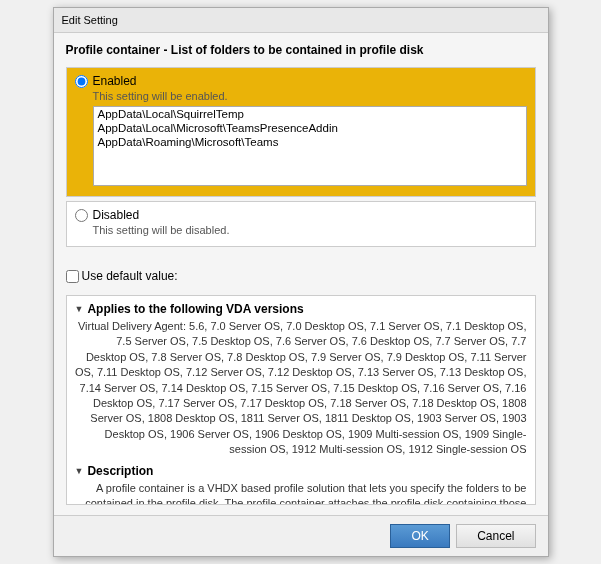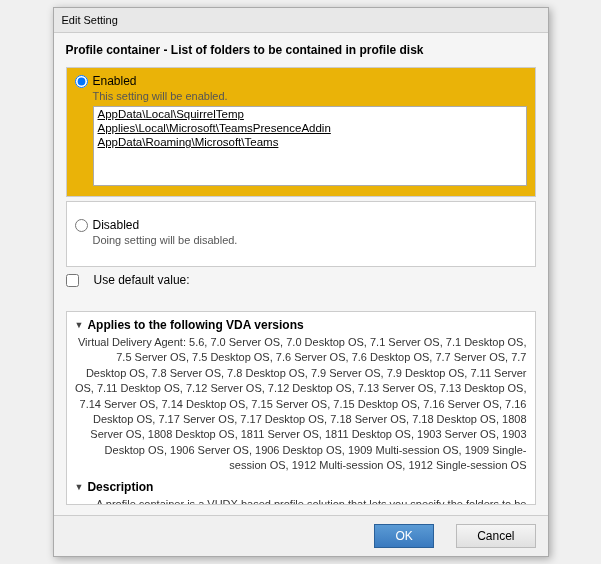--- a/index.html
+++ b/index.html
@@ -92,35 +92,34 @@
       overflow-y: scroll;
       overflow-x: hidden;
     }
 
     .list-item {
       padding: 1px 4px;
       color: #000;
       white-space: nowrap;
       font-size: 11.5px;
       cursor: default;
-      text-decoration: underline;
     }
 
     .disabled-section {
       border: 1px solid #ccc;
       background: #fff;
-      padding: 16px 8px;
-      margin-bottom: 6px;
+      padding: 6px 8px;
+      margin-bottom: 22px;
     }
 
     .checkbox-row {
       display: flex;
       align-items: center;
-      gap: 15px;
-      margin-bottom: 24px;
+      gap: 3px;
+      margin-bottom: 12px;
     }
 
     .checkbox-row input[type="checkbox"] {
       margin: 0;
     }
 
     .info-section {
       flex: 1;
       border: 1px solid #ccc;
       background: #fff;
@@ -152,21 +151,21 @@
       color: #333;
       line-height: 1.4;
       text-align: right;
     }
 
     .footer {
       border-top: 1px solid #ccc;
       padding: 8px 12px;
       display: flex;
       justify-content: flex-end;
-      gap: 22px;
+      gap: 6px;
       background: #f0f0f0;
     }
 
     .btn {
       padding: 4px 20px;
       border: 1px solid #aaa;
       cursor: pointer;
       font-size: 12px;
       min-width: 60px;
       text-align: center;
@@ -213,31 +212,31 @@
 
     <div class="option-section">
       <div class="radio-row">
         <input type="radio" name="setting" id="radio-enabled" checked="" style="">
         <label for="radio-enabled" class="option-label">Enabled</label>
       </div>
       <div class="option-hint">This setting will be enabled.</div>
 
       <div class="list-container">
         <div class="list-item">AppData\Local\SquirrelTemp</div>
-        <div class="list-item">Applies\Local\Microsoft\TeamsPresenceAddin</div>
+        <div class="list-item">AppData\Local\Microsoft\TeamsPresenceAddin</div>
         <div class="list-item">AppData\Roaming\Microsoft\Teams</div>
       </div>
     </div>
 
     <div class="disabled-section">
       <div class="radio-row">
         <input type="radio" name="setting" id="radio-disabled" style="">
         <label for="radio-disabled" class="option-label">Disabled</label>
       </div>
-      <div class="option-hint">Doing setting will be disabled.</div>
+      <div class="option-hint">This setting will be disabled.</div>
     </div>
 
     <div class="checkbox-row">
       <input type="checkbox" id="chk-default" style="">
       <label for="chk-default">Use default value:</label>
     </div>
 
     <div class="info-section">
       <div class="info-group">
         <div class="info-group-title">

